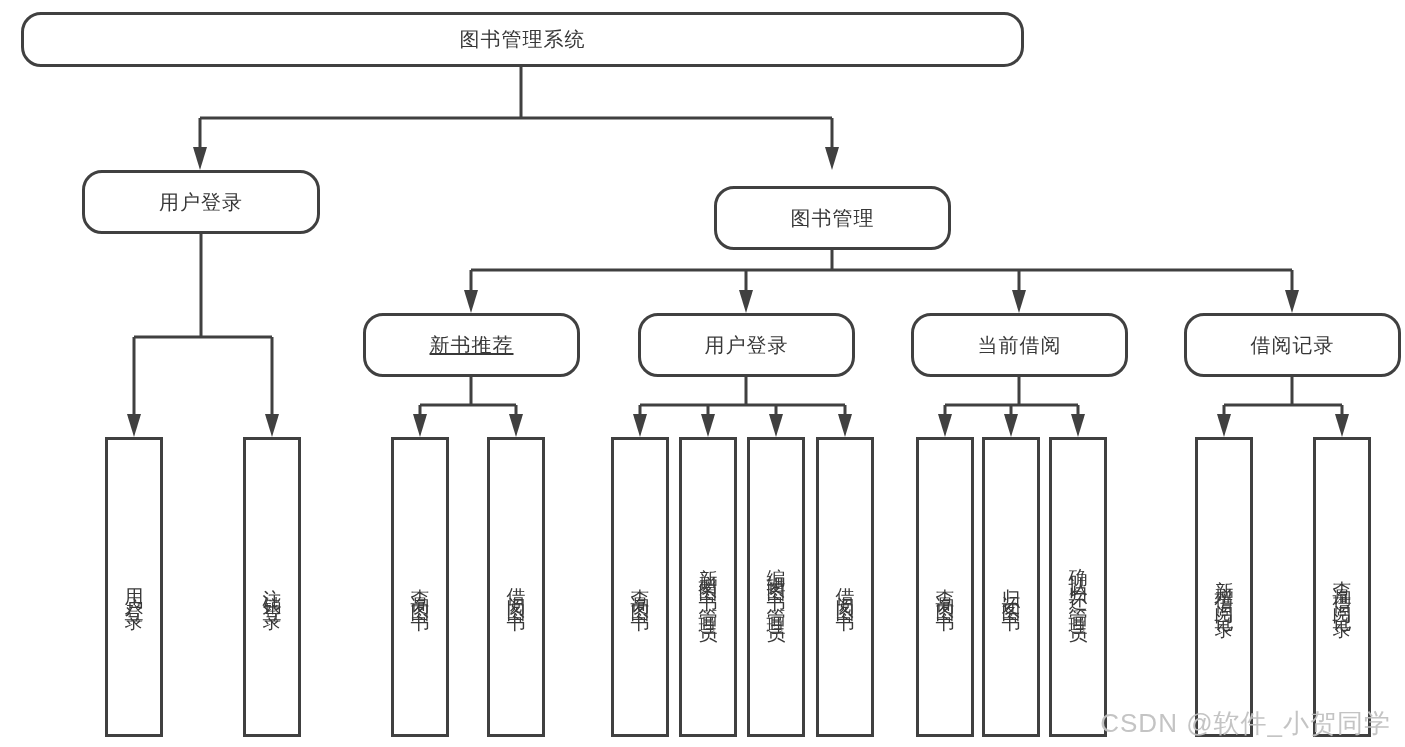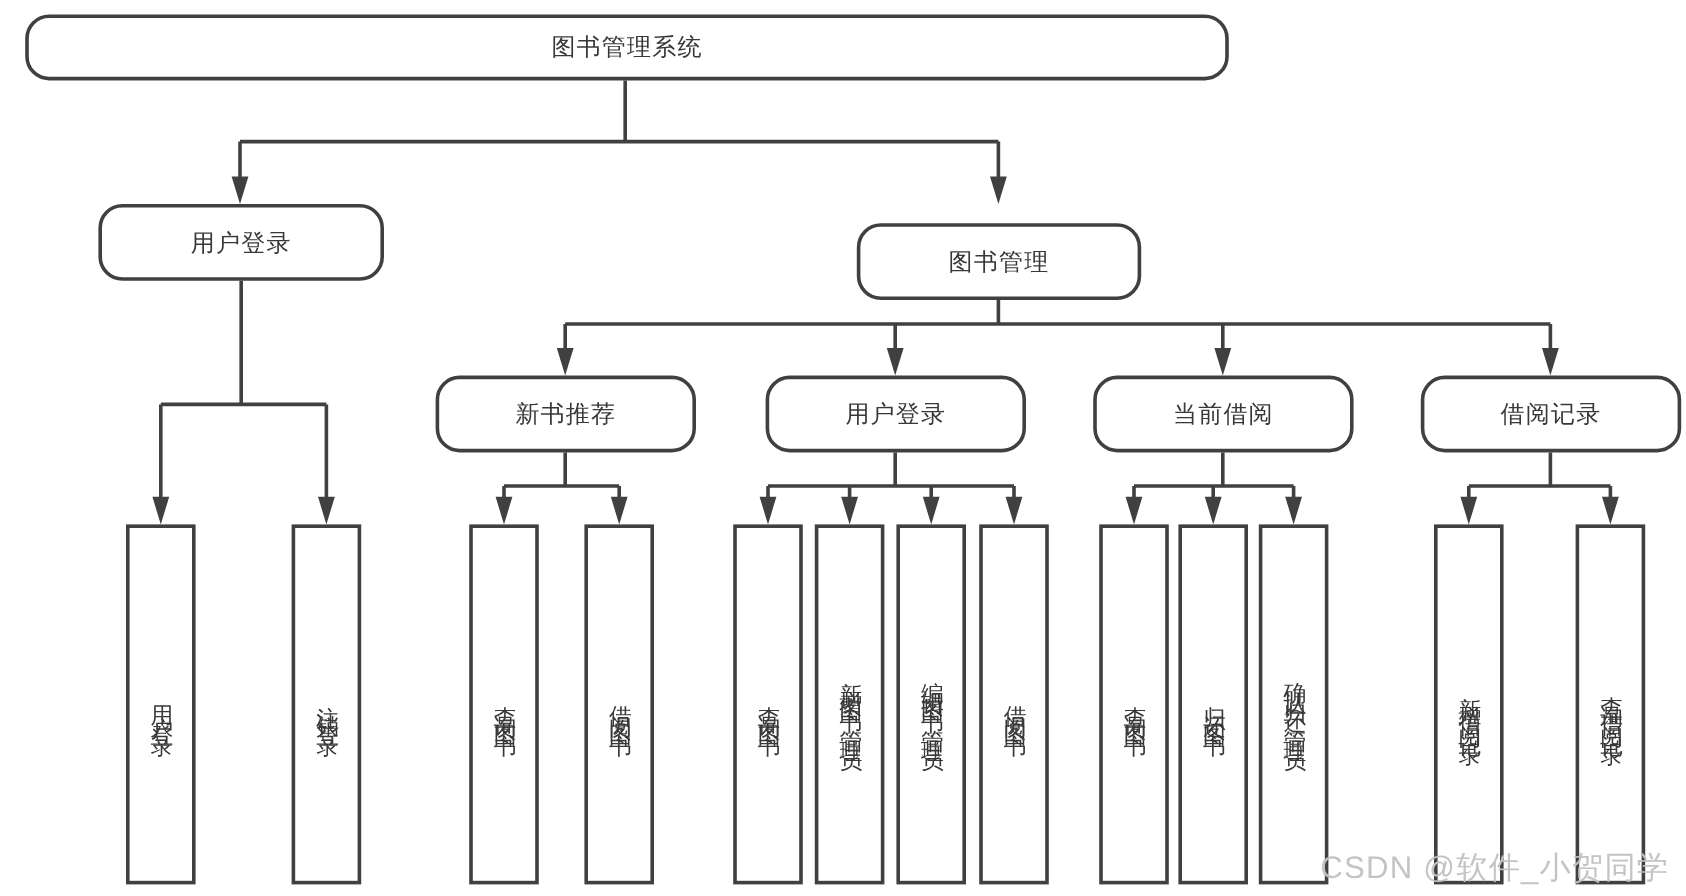--- a/index.html
+++ b/index.html
@@ -47,21 +47,21 @@
     line-height: 58px;
     letter-spacing: 8px;
     padding-top: 4px;
   }
   
   .n-root { left: 21px;  top: 12px;  width: 1003px; height: 55px; }
   
   .n-b0   { left: 82px;  top: 170px; width: 238px;  height: 64px; }
   .n-b1   { left: 714px; top: 170px; width: 237px;  height: 64px; margin-top: 16px; }
   
-  .n-c10  { left: 363px;  top: 313px; width: 217px; height: 64px; }
+  .n-c10  { left: 363px;  top: 313px; width: 217px; height: 64px; text-decoration: underline; }
   .n-c11  { left: 638px;  top: 313px; width: 217px; height: 64px; }
   .n-c12  { left: 911px;  top: 313px; width: 217px; height: 64px; }
   .n-c13  { left: 1184px; top: 313px; width: 217px; height: 64px; }
   
   .n-l00 { left: 105px;  }
   .n-l01 { left: 243px;  }
   .n-l10 { left: 391px;  }
   .n-l11 { left: 487px;  }
   .n-l20 { left: 611px;  }
   .n-l21 { left: 679px;  }

